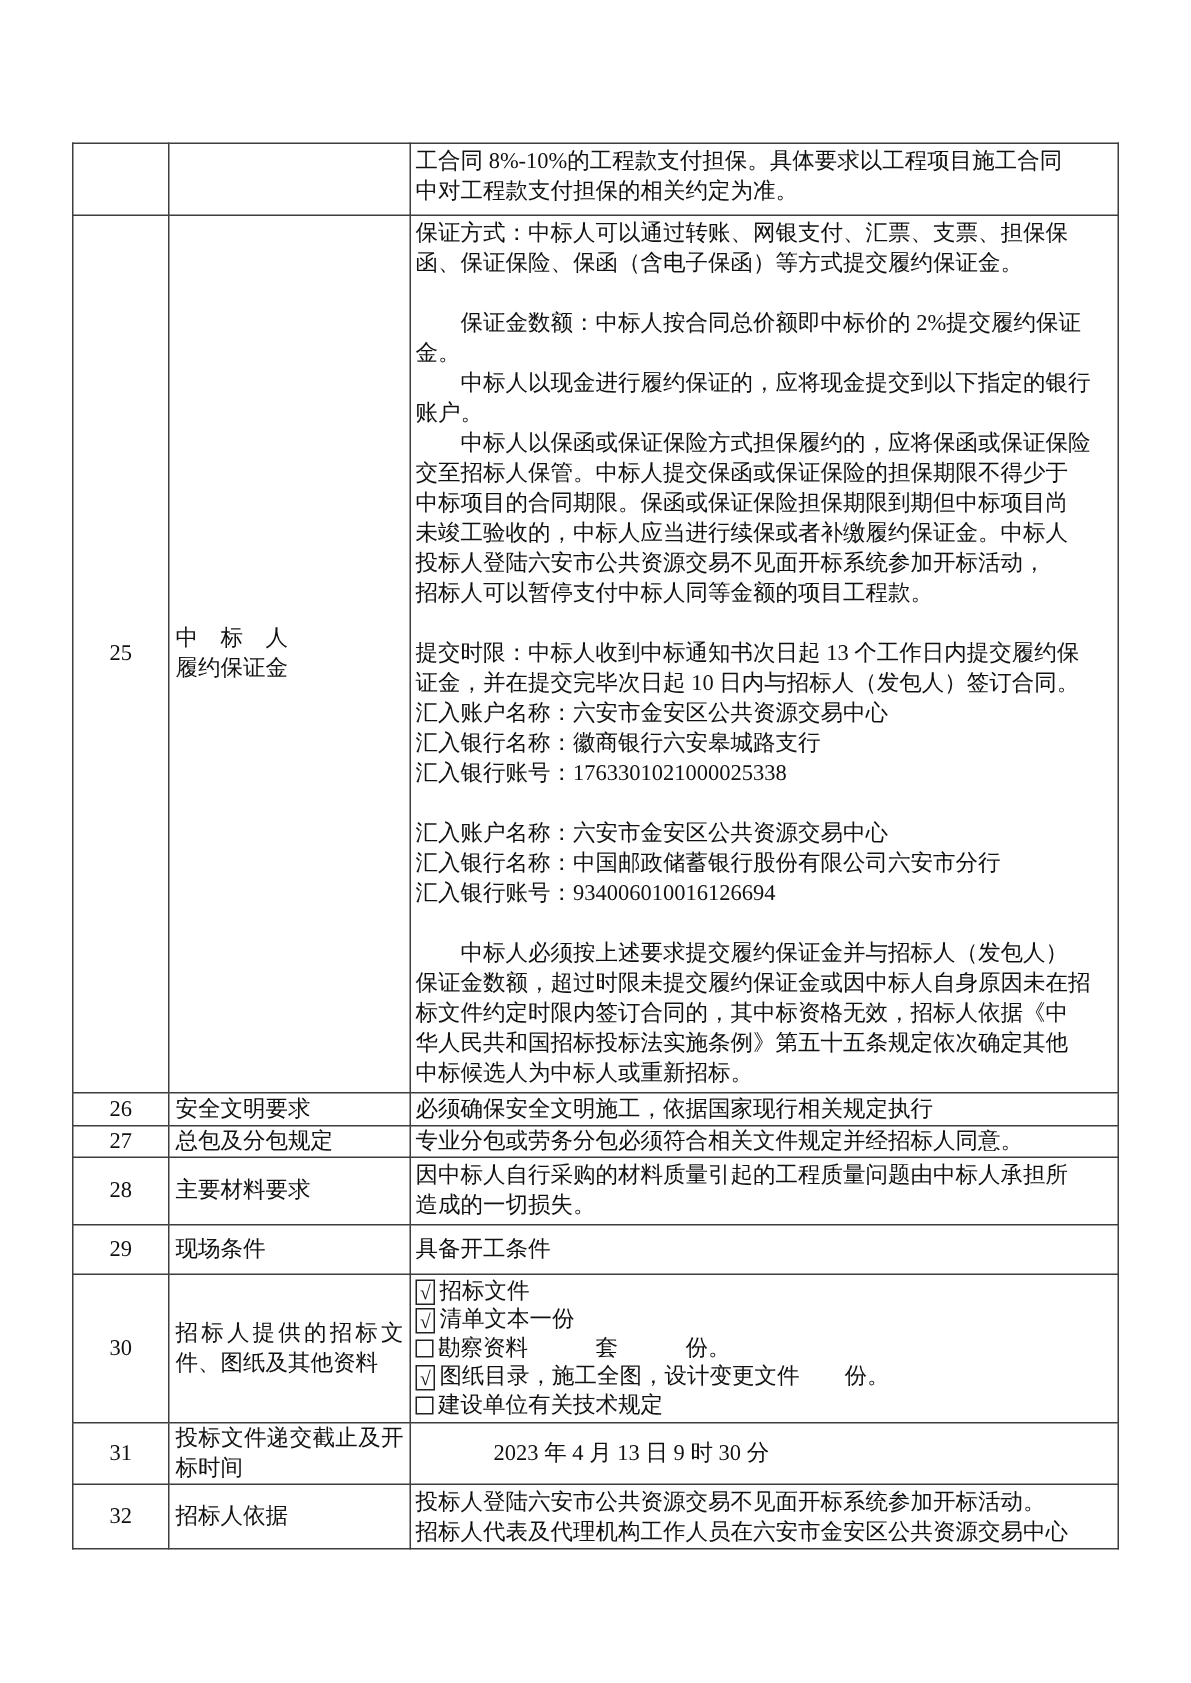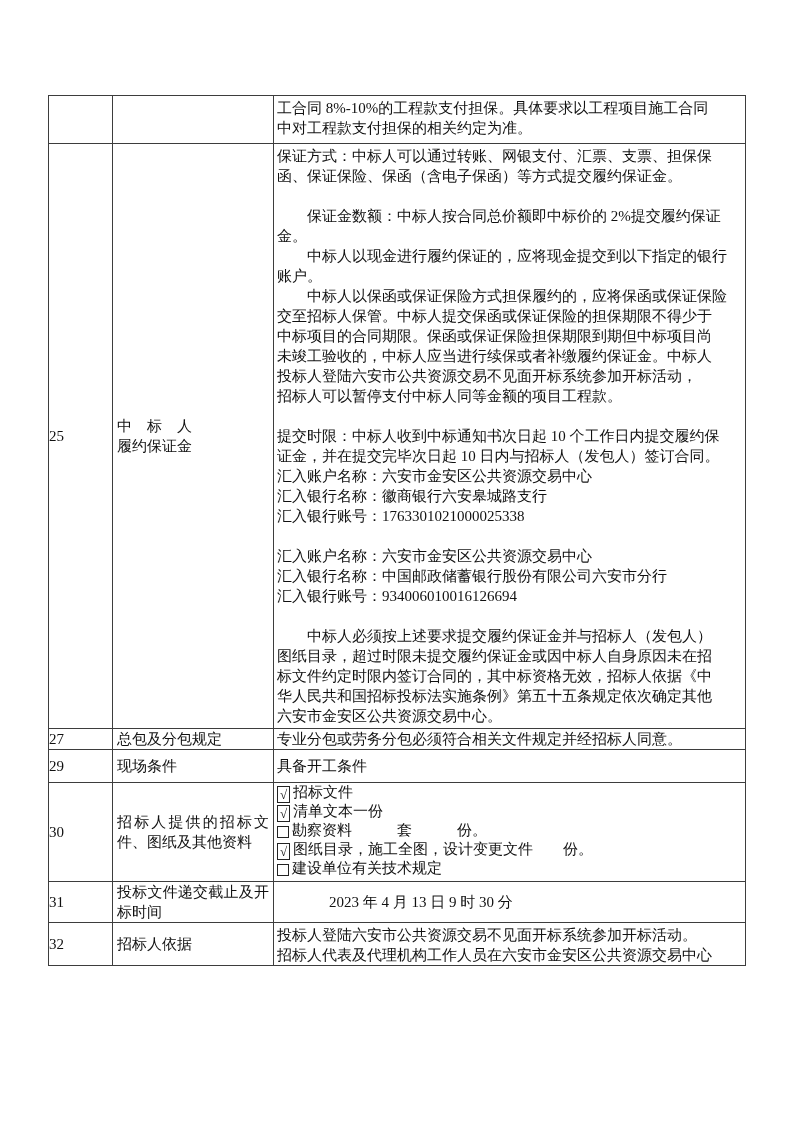--- a/index.html
+++ b/index.html
@@ -26,21 +26,21 @@
   col.c-label { width: 161px; }
   col.c-content { width: 472px; }
   td {
     border: 1px solid #3d3d3d;
     font-size: 15px;
     line-height: 20px;
     vertical-align: middle;
     padding: 0;
     overflow: hidden;
   }
-  td.no { text-align: left; }
+  td.no { text-align: center; }
   td.label { padding: 0 4px; text-align: justify; }
   td.content { padding: 0 3px; }
   td.vtop { vertical-align: top; padding-top: 2px; }
   tr.h45  td { height: 45px; }
   tr.h582 td { height: 582px; }
   tr.h21  td { height: 21px; }
   tr.h18  td { height: 18px; font-family: Liberation Serif, serif; }
   tr.h44  td { height: 44px; }
   tr.h32  td { height: 32px; margin-left: 43px; }
   tr.h98  td { height: 98px; }
@@ -48,21 +48,21 @@
   .tline { min-height: 20px; white-space: pre-wrap; }
   .indent-date { text-indent: 52px; }
   .ck-line { display: flex; align-items: center; height: 19px; }
   .cb {
     display: inline-flex; align-items: center; justify-content: center;
     border: 1px solid #222; box-sizing: border-box;
     margin-right: 3px; flex: 0 0 auto;
   }
   .cb-on  { width: 13px; height: 17px; font-size: 13px; line-height: 17px; }
   .cb-off { width: 12px; height: 12px; }
-  .ck-label { white-space: pre-wrap; font-family: Liberation Mono, monospace; }
+  .ck-label { white-space: pre-wrap; }
 </style>
 </head>
 <body>
 
 <div class="page">
   <table class="doc-table">
     <colgroup>
       <col class="c-no">
         <col class="c-label">
         <col class="c-content">
@@ -90,41 +90,54 @@
             <div class="tline">金。</div>
             <div class="tline">　　中标人以现金进行履约保证的，应将现金提交到以下指定的银行</div>
             <div class="tline">账户。</div>
             <div class="tline">　　中标人以保函或保证保险方式担保履约的，应将保函或保证保险</div>
             <div class="tline">交至招标人保管。中标人提交保函或保证保险的担保期限不得少于</div>
             <div class="tline">中标项目的合同期限。保函或保证保险担保期限到期但中标项目尚</div>
             <div class="tline">未竣工验收的，中标人应当进行续保或者补缴履约保证金。中标人</div>
             <div class="tline">投标人登陆六安市公共资源交易不见面开标系统参加开标活动，</div>
             <div class="tline">招标人可以暂停支付中标人同等金额的项目工程款。</div>
             <div class="tline">&nbsp;</div>
-            <div class="tline">提交时限：中标人收到中标通知书次日起 10 个工作日内提交履约保</div>
+            <div class="tline">提交时限：中标人收到中标通知书次日起 13 个工作日内提交履约保</div>
             <div class="tline">证金，并在提交完毕次日起 10 日内与招标人（发包人）签订合同。</div>
             <div class="tline">汇入账户名称：六安市金安区公共资源交易中心</div>
             <div class="tline">汇入银行名称：徽商银行六安皋城路支行</div>
             <div class="tline">汇入银行账号：1763301021000025338</div>
             <div class="tline">&nbsp;</div>
             <div class="tline">汇入账户名称：六安市金安区公共资源交易中心</div>
             <div class="tline">汇入银行名称：中国邮政储蓄银行股份有限公司六安市分行</div>
             <div class="tline">汇入银行账号：934006010016126694</div>
             <div class="tline">&nbsp;</div>
             <div class="tline">　　中标人必须按上述要求提交履约保证金并与招标人（发包人）</div>
-            <div class="tline">图纸目录，超过时限未提交履约保证金或因中标人自身原因未在招</div>
+            <div class="tline">保证金数额，超过时限未提交履约保证金或因中标人自身原因未在招</div>
             <div class="tline">标文件约定时限内签订合同的，其中标资格无效，招标人依据《中</div>
             <div class="tline">华人民共和国招标投标法实施条例》第五十五条规定依次确定其他</div>
-            <div class="tline">六安市金安区公共资源交易中心。</div>
+            <div class="tline">中标候选人为中标人或重新招标。</div>
           </td>
+      </tr>
+      <tr class="h21">
+        <td class="no">26</td>
+        <td class="label">安全文明要求</td>
+        <td class="content">必须确保安全文明施工，依据国家现行相关规定执行</td>
       </tr>
       <tr class="h18">
         <td class="no">27</td>
         <td class="label">总包及分包规定</td>
         <td class="content">专业分包或劳务分包必须符合相关文件规定并经招标人同意。</td>
+      </tr>
+      <tr class="h44">
+        <td class="no">28</td>
+        <td class="label">主要材料要求</td>
+        <td class="content">
+            <div class="tline">因中标人自行采购的材料质量引起的工程质量问题由中标人承担所</div>
+            <div class="tline">造成的一切损失。</div>
+          </td>
       </tr>
       <tr class="h32">
         <td class="no">29</td>
         <td class="label">现场条件</td>
         <td class="content">具备开工条件</td>
       </tr>
       <tr class="h98">
         <td class="no">30</td>
         <td class="label">招标人提供的招标文件、图纸及其他资料</td>
         <td class="content">

